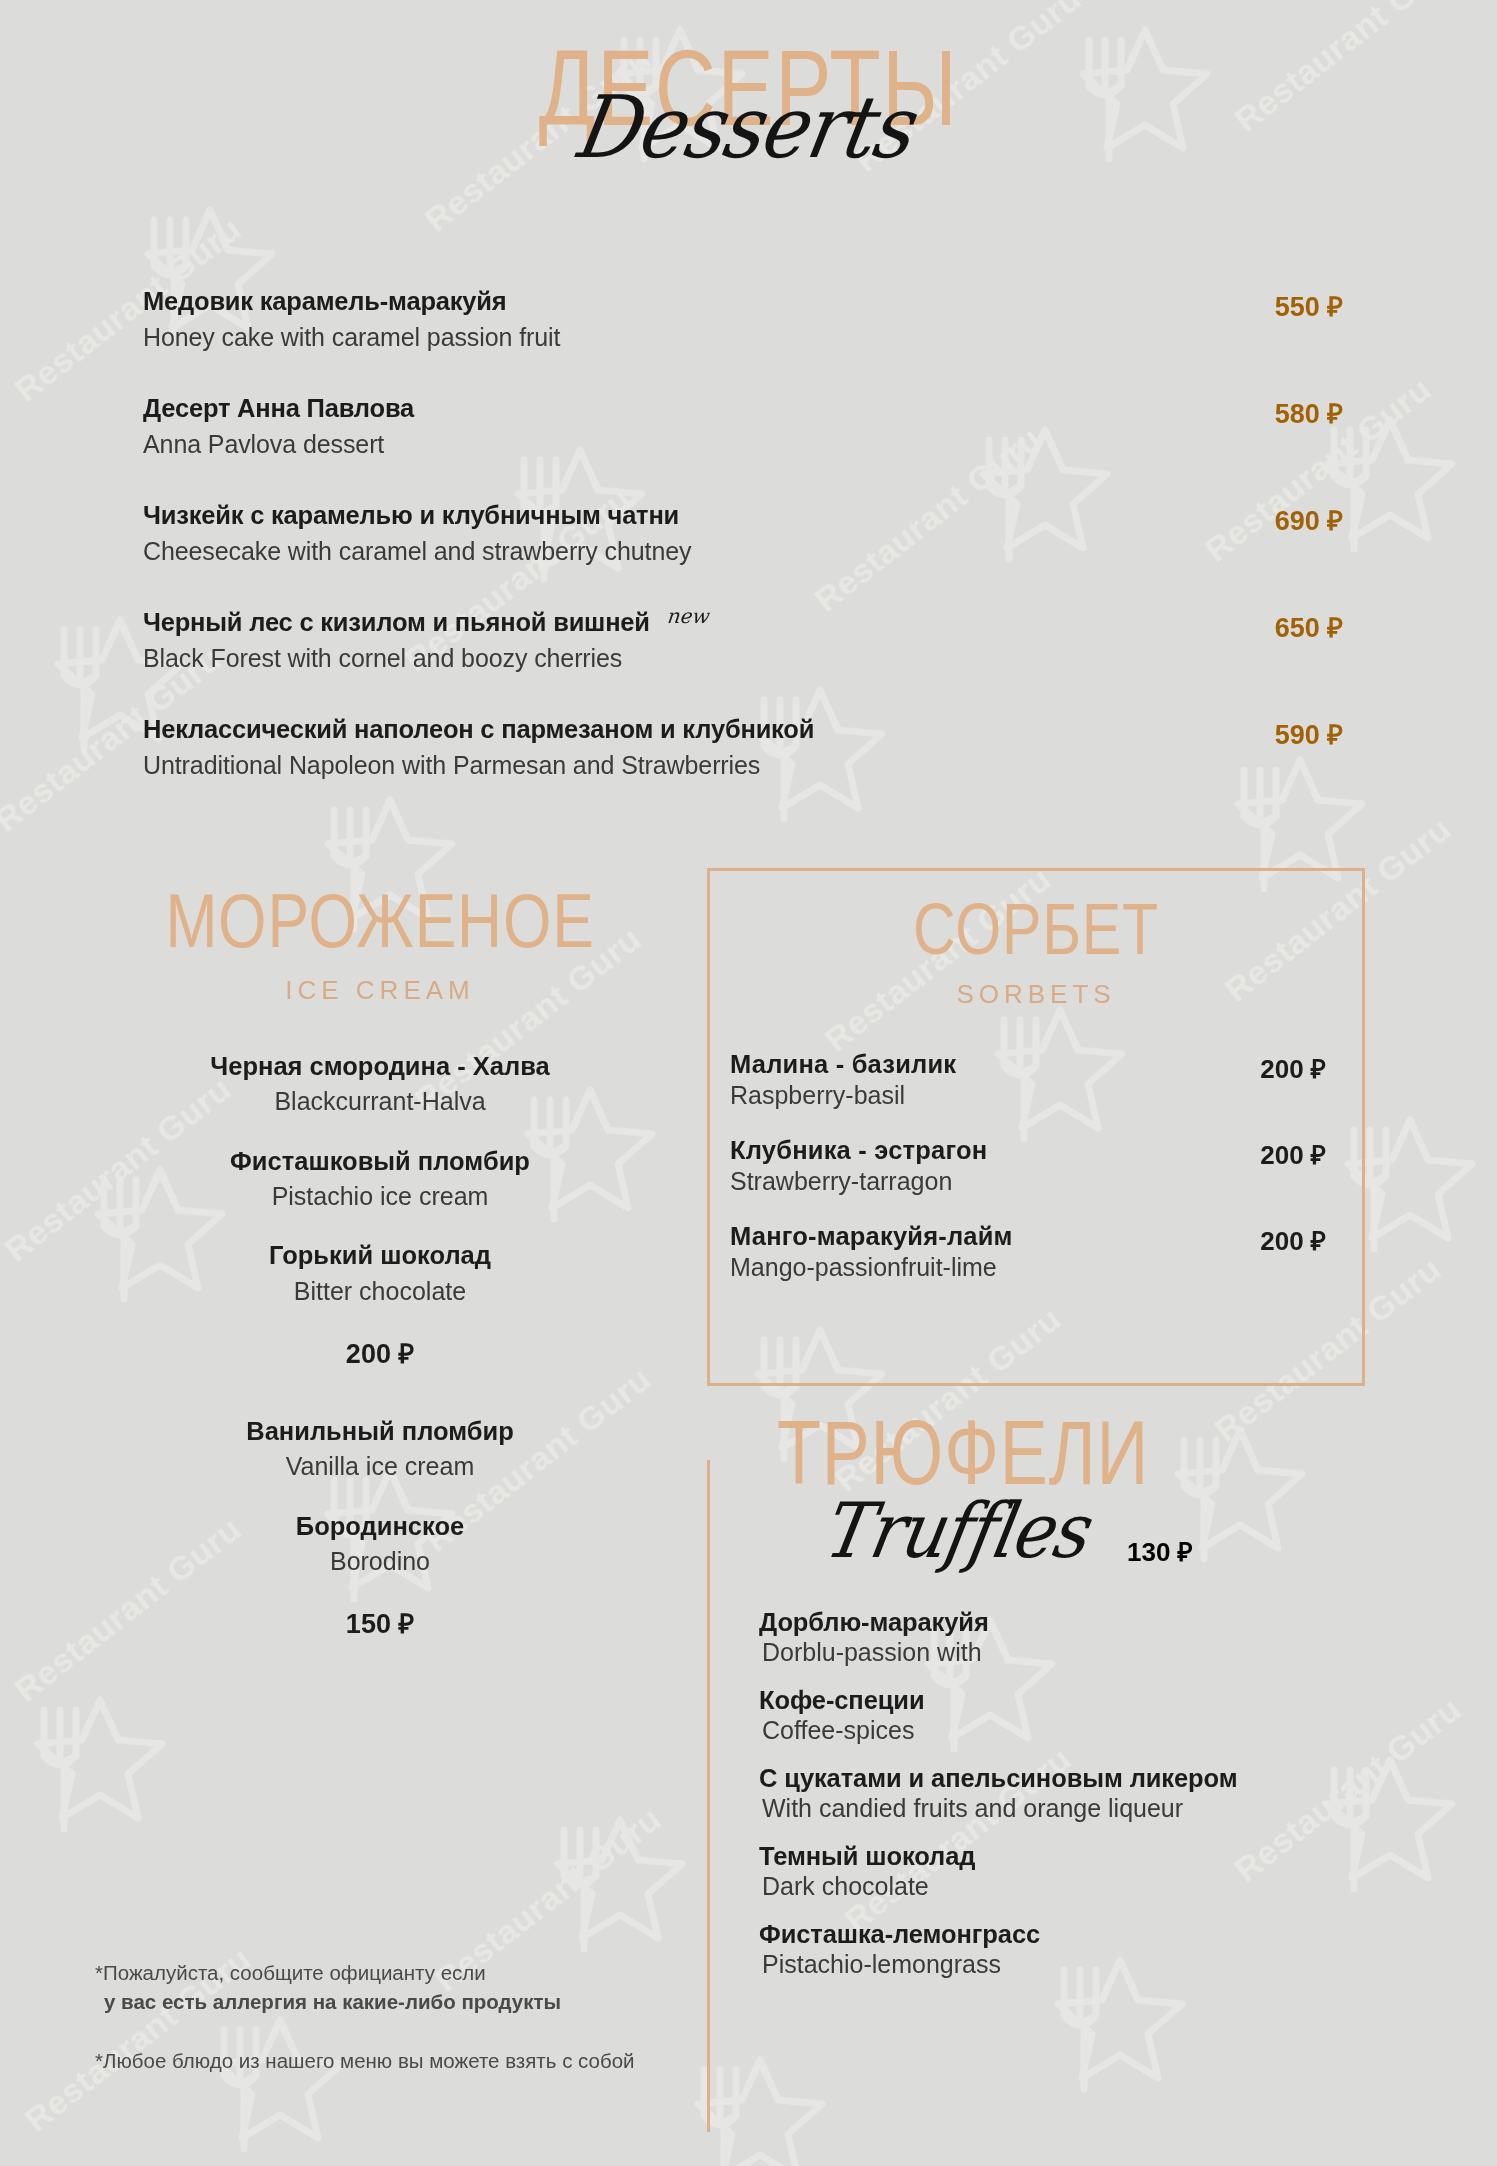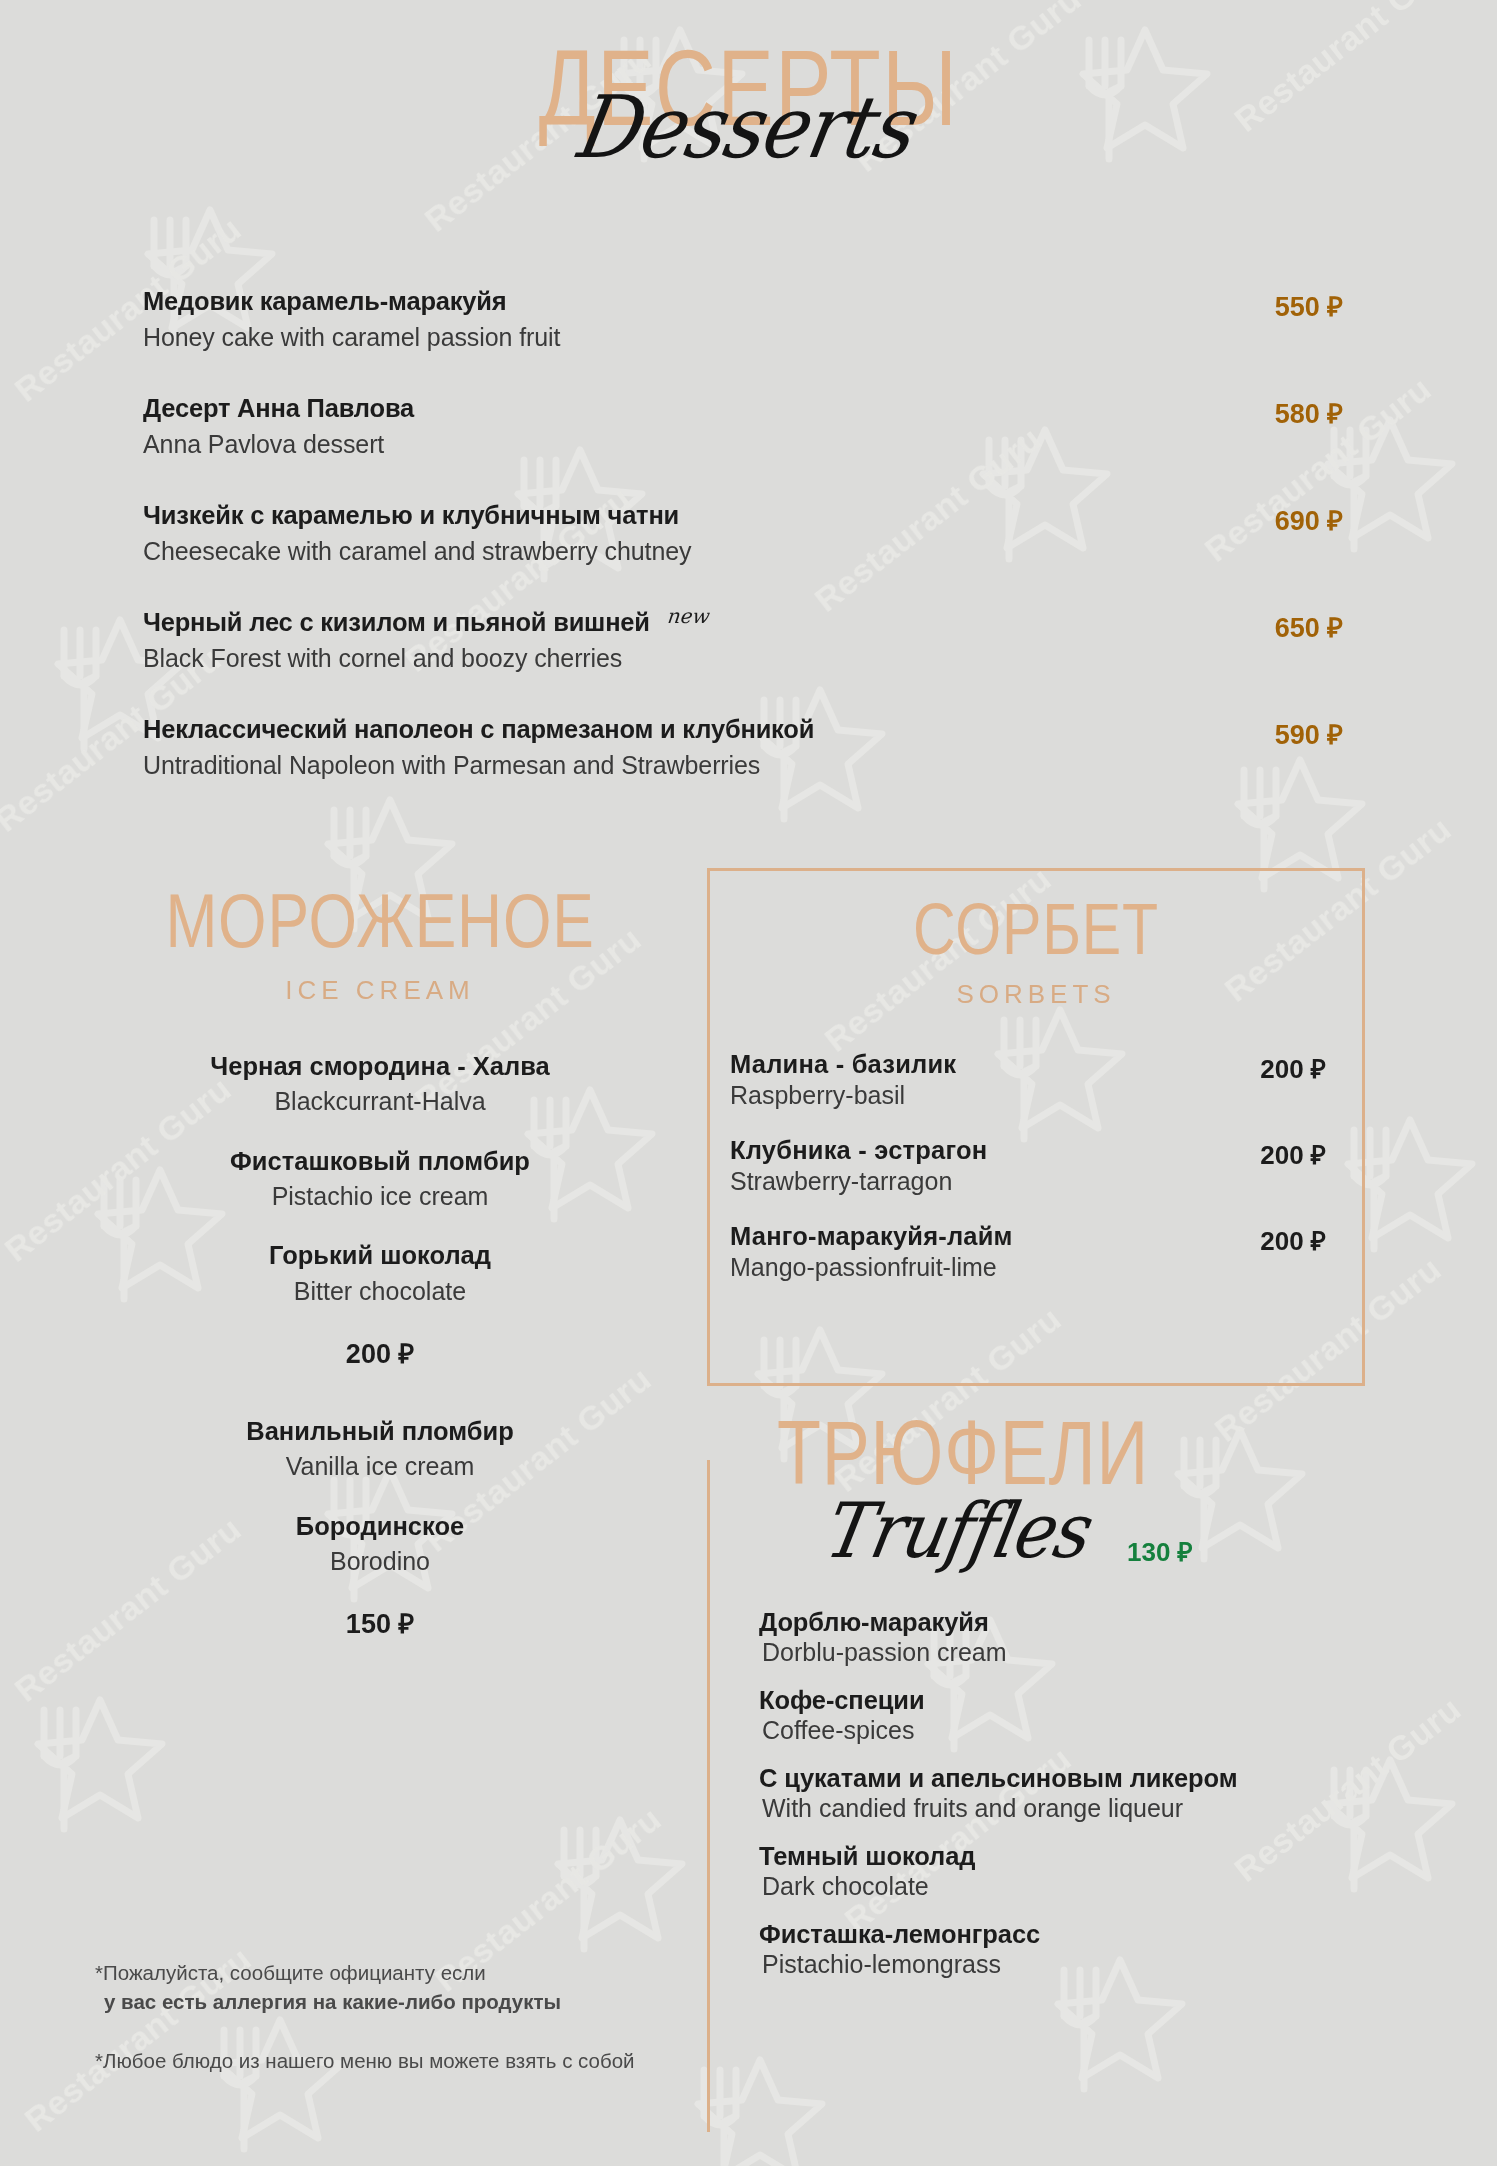--- a/index.html
+++ b/index.html
@@ -247,21 +247,21 @@
     font-style: italic;
     transform: skewX(-12deg) scaleX(0.92);
     letter-spacing: -2px;
   }
   #truffles-price {
     position: absolute;
     top: 125px;
     left: 420px;
     font-size: 26px;
     font-weight: 700;
-    color: #15803d;
+    color: #000000;
   }
   #truffles-list {
     margin-top: 0;
     padding-left: 52px;
   }
   .tf-item { margin-bottom: 19px; }
   .tf-name {
     font-size: 25.5px;
     font-weight: 700;
     color: #1c1c1c;
@@ -464,21 +464,21 @@
 
   <div id="truffles">
     <div id="truffles-head">
       <div id="truffles-ru">ТРЮФЕЛИ</div>
       <div id="truffles-en">Truffles</div>
       <div id="truffles-price">130 ₽</div>
     </div>
     <div id="truffles-list">
       <div class="tf-item">
         <div class="tf-name">Дорблю-маракуйя</div>
-        <div class="tf-desc">Dorblu-passion cream</div>
+        <div class="tf-desc">Dorblu-passion with</div>
       </div>
       <div class="tf-item">
         <div class="tf-name">Кофе-специи</div>
         <div class="tf-desc">Coffee-spices</div>
       </div>
       <div class="tf-item">
         <div class="tf-name">С цукатами и апельсиновым ликером</div>
         <div class="tf-desc">With candied fruits and orange liqueur</div>
       </div>
       <div class="tf-item">

